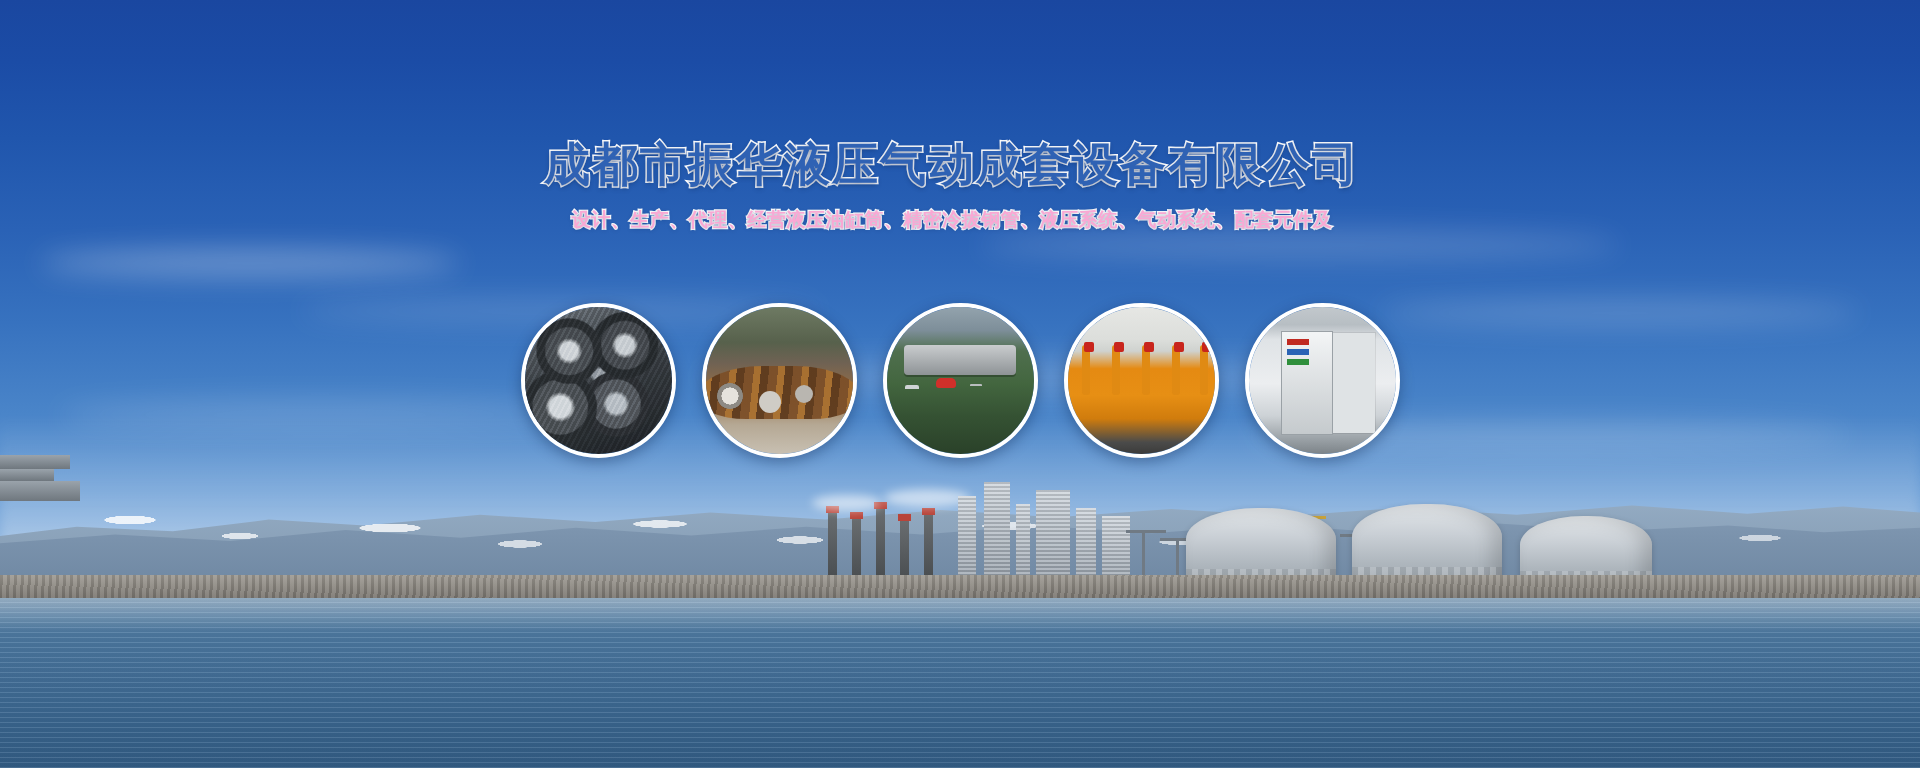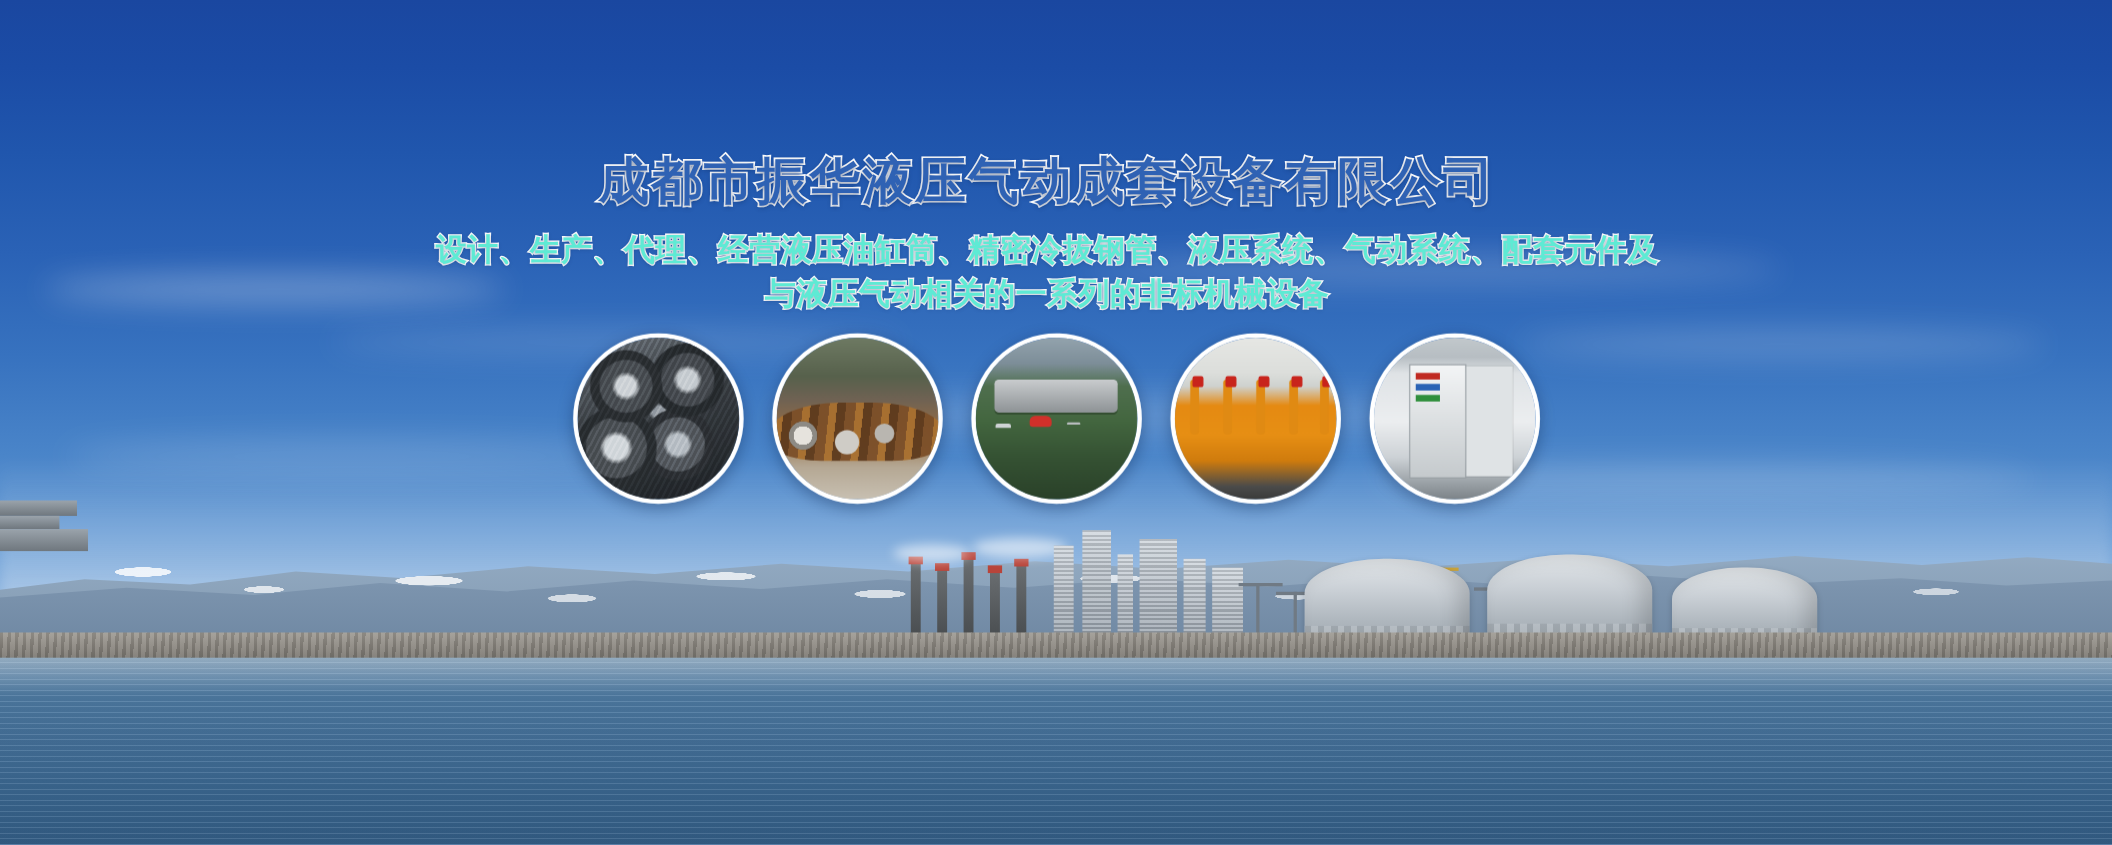--- a/index.html
+++ b/index.html
@@ -49,21 +49,21 @@
   }
   .main-title{
     font-size:46px; font-weight:bold; letter-spacing:2px; color:#2f62b4;
     line-height:1.16;
     -webkit-text-stroke:3px #ffffff;
     paint-order:stroke fill;
     text-shadow:0 2px 5px rgba(10,35,80,.45);
   }
   .subtitle{
     margin-top:16px;
-    font-size:28px; font-weight:bold; color:#5eead4; line-height:1.42;
+    font-size:19px; font-weight:bold; color:#f9a8d4; line-height:1.42;
     letter-spacing:.5px;
     -webkit-text-stroke:2.4px #ffffff;
     paint-order:stroke fill;
     text-shadow:0 1px 4px rgba(10,35,80,.35);
   }
   .subtitle div{ display:block; }
 
   
   .circles{
     position:absolute; top:303px; left:0; right:0; height:155px; z-index:35;
@@ -302,21 +302,20 @@
 
   <div class="shore"></div>
   <div class="sea">
     <div class="sea-glint"></div>
   </div>
 
   <div class="titleblock">
     <div class="main-title">成都市振华液压气动成套设备有限公司</div>
     <div class="subtitle">
       <div>设计、生产、代理、经营液压油缸筒、精密冷拔钢管、液压系统、气动系统、配套元件及</div>
-      <div>与液压气动相关的一系列的非标机械设备</div>
     </div>
   </div>
 
   <div class="circles">
     <div class="circle">
       <div class="ph ph-tubes"></div>
     </div>
     <div class="circle">
       <div class="ph ph-pipes"></div>
     </div>

